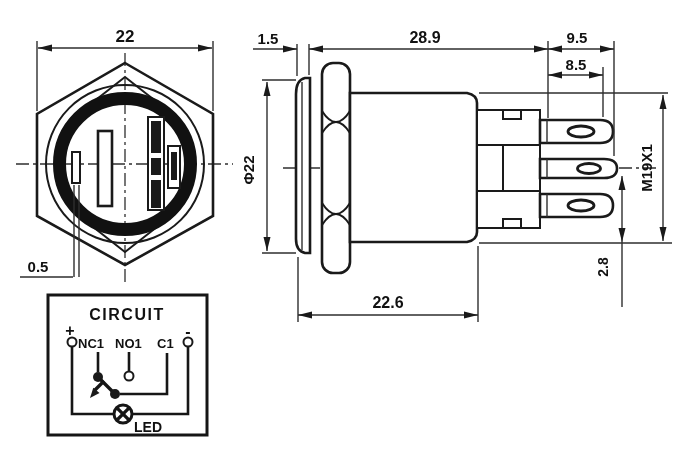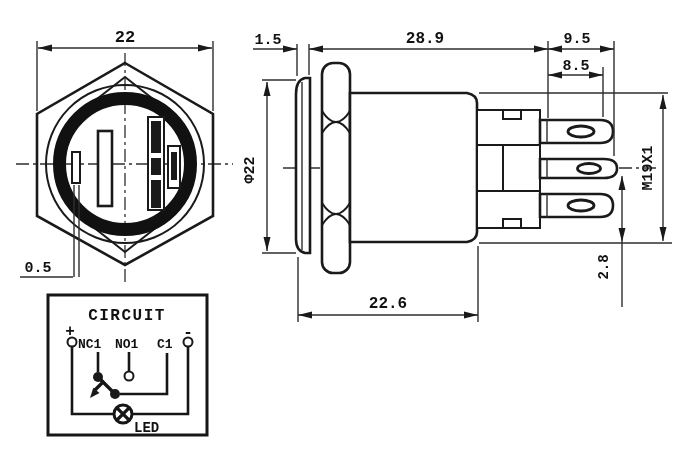--- a/index.html
+++ b/index.html
@@ -1,18 +1,18 @@
 <!DOCTYPE html>
 <html><head>
 <meta charset="utf-8">
 <style>
   html, body { margin: 0; padding: 0; background: #ffffff; }
   .canvas {
     position: relative; width: 700px; height: 459px; background: #ffffff;
-    font-family: Liberation Mono, monospace;
+    font-family: Liberation Sans, sans-serif;
   }
   
   .ln   { fill: none; stroke: #1a1a1a; stroke-width: 2.6; }
   .ln2  { fill: none; stroke: #1a1a1a; stroke-width: 2; }
   .lnw  { fill: #ffffff; stroke: #1a1a1a; stroke-width: 2.6; }
   .lnw2 { fill: #ffffff; stroke: #1a1a1a; stroke-width: 2; }
   .hole { fill: #ffffff; stroke: #1a1a1a; stroke-width: 2.8; }
   .dark { fill: #1a1a1a; stroke: none; }
   .ring { fill: none; stroke: #111111; stroke-width: 13; }
   

